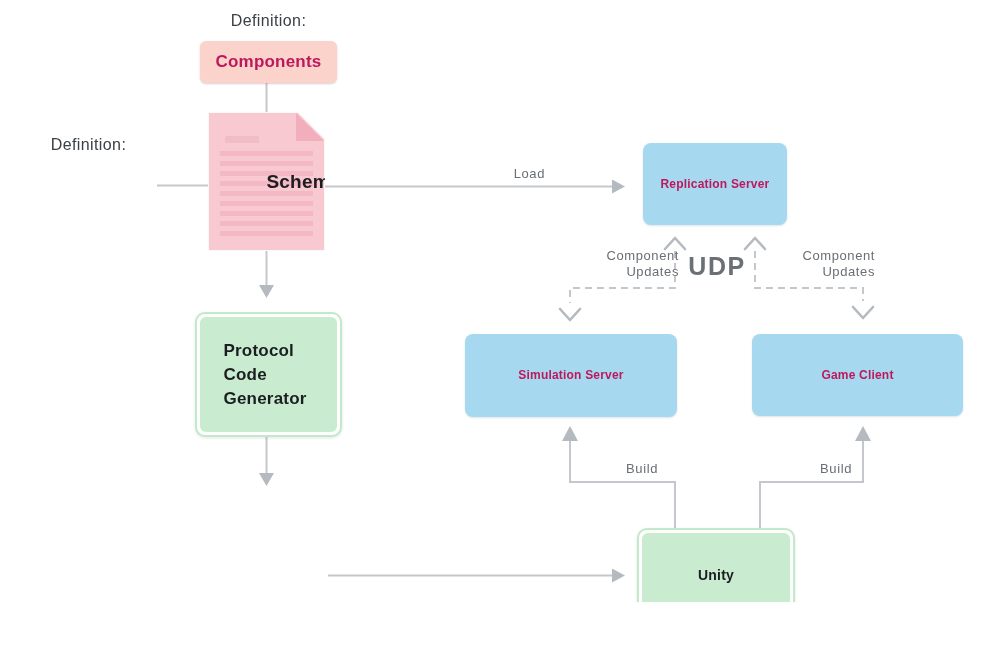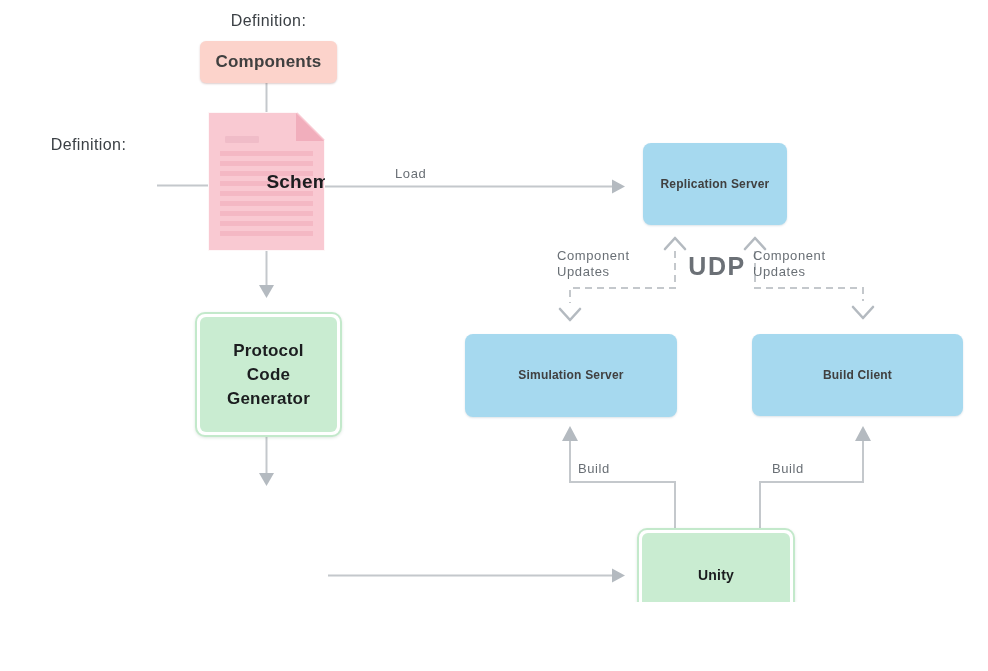--- a/index.html
+++ b/index.html
@@ -13,31 +13,31 @@
   .dash{stroke:#c4c8cc;stroke-width:2;fill:none;stroke-dasharray:7 5;}
   .head{fill:#b4bac0;}
   .chev{stroke:#b4bac0;stroke-width:2.6;fill:none;stroke-linecap:round;stroke-linejoin:round;}
 
   .caption{
     position:absolute;text-align:center;color:#3b4045;font-size:16px;
     letter-spacing:.4px;font-weight:500;
   }
   .box{
     position:absolute;display:flex;align-items:center;justify-content:center;
-    text-align:center;font-weight:bold;color:#404040;letter-spacing:.2px;
+    text-align:center;font-weight:bold;color:#be185d;letter-spacing:.2px;
   }
   .pink{background:#fcd3cb;border-radius:6px;font-size:17px;box-shadow:0 1px 2px rgba(120,60,60,.25);}
   .blue{background:#a6d9ef;border-radius:8px;font-size:12px;line-height:23px;box-shadow:0 1px 2px rgba(60,100,130,.18);}
   .green{
     position:absolute;border:2px solid #c3e9cb;border-radius:10px;background:#ffffff;
     padding:3px;box-sizing:border-box;box-shadow:0 1px 3px rgba(80,130,90,.18);
   }
   .green-inner{
     width:100%;height:100%;background:#c9ecd1;border-radius:6px;
-    display:flex;align-items:center;justify-content:center;text-align:center;
+    display:flex;align-items:center;justify-content:center;
     font-weight:bold;font-size:17px;line-height:24px;color:#1b1d1f;letter-spacing:.2px;
   }
   .doc-stack{position:absolute;}
   .sheet{
     position:absolute;background:#f9c9d2;
     box-shadow:0 1px 2px rgba(150,70,90,.22);border:1px solid rgba(255,255,255,.85);
     box-sizing:border-box;
   }
   .cut{clip-path:polygon(0 0,calc(100% - 28px) 0,100% 28px,100% 100%,0 100%);}
   .fold{
@@ -49,21 +49,21 @@
     position:absolute;left:11px;right:11px;top:38px;bottom:10px;
     background:repeating-linear-gradient(to bottom,#f4b8c4 0 5px,transparent 5px 10px);
   }
   .doc-label{
     position:absolute;left:50%;top:50%;transform:translate(-50%,-50%);
     font-weight:bold;color:#1b1d1f;text-align:center;letter-spacing:.2px;
   }
   .schema-label{font-size:19px;white-space:nowrap;margin-left:37px;}
   .files-label{font-size:17px;line-height:23px;width:96px;top:52%;}
   .edge-label{
-    position:absolute;text-align:left;color:#696f75;font-size:13px;
+    position:absolute;text-align:right;color:#696f75;font-size:13px;
     letter-spacing:.6px;line-height:16px;
   }
   .udp{
     position:absolute;text-align:center;color:#6b7076;font-size:25px;
     font-weight:bold;letter-spacing:1.5px;
   }
 </style>
 </head>
 <body>
 
@@ -117,21 +117,21 @@
   </div>
 
   <div class="edge-label" style="left:557px;top:248px;width:122px">Component Updates</div>
   <div class="udp" style="left:675px;top:252px;width:84px">UDP</div>
   <div class="edge-label" style="left:753px;top:248px;width:122px">Component Updates</div>
 
   <div class="box blue" style="left:465px;top:334px;width:212px;height:83px">
     <span>Simulation Server</span>
   </div>
   <div class="box blue" style="left:752px;top:334px;width:211px;height:82px">
-    <span>Build Client</span>
+    <span>Game Client</span>
   </div>
 
   <div class="green" style="left:195px;top:312px;width:147px;height:125px">
     <div class="green-inner">
       <span style="width:90px">Protocol Code Generator</span>
     </div>
   </div>
 
 
   <div class="edge-label" style="left:578px;top:461px;width:80px">Build</div>

